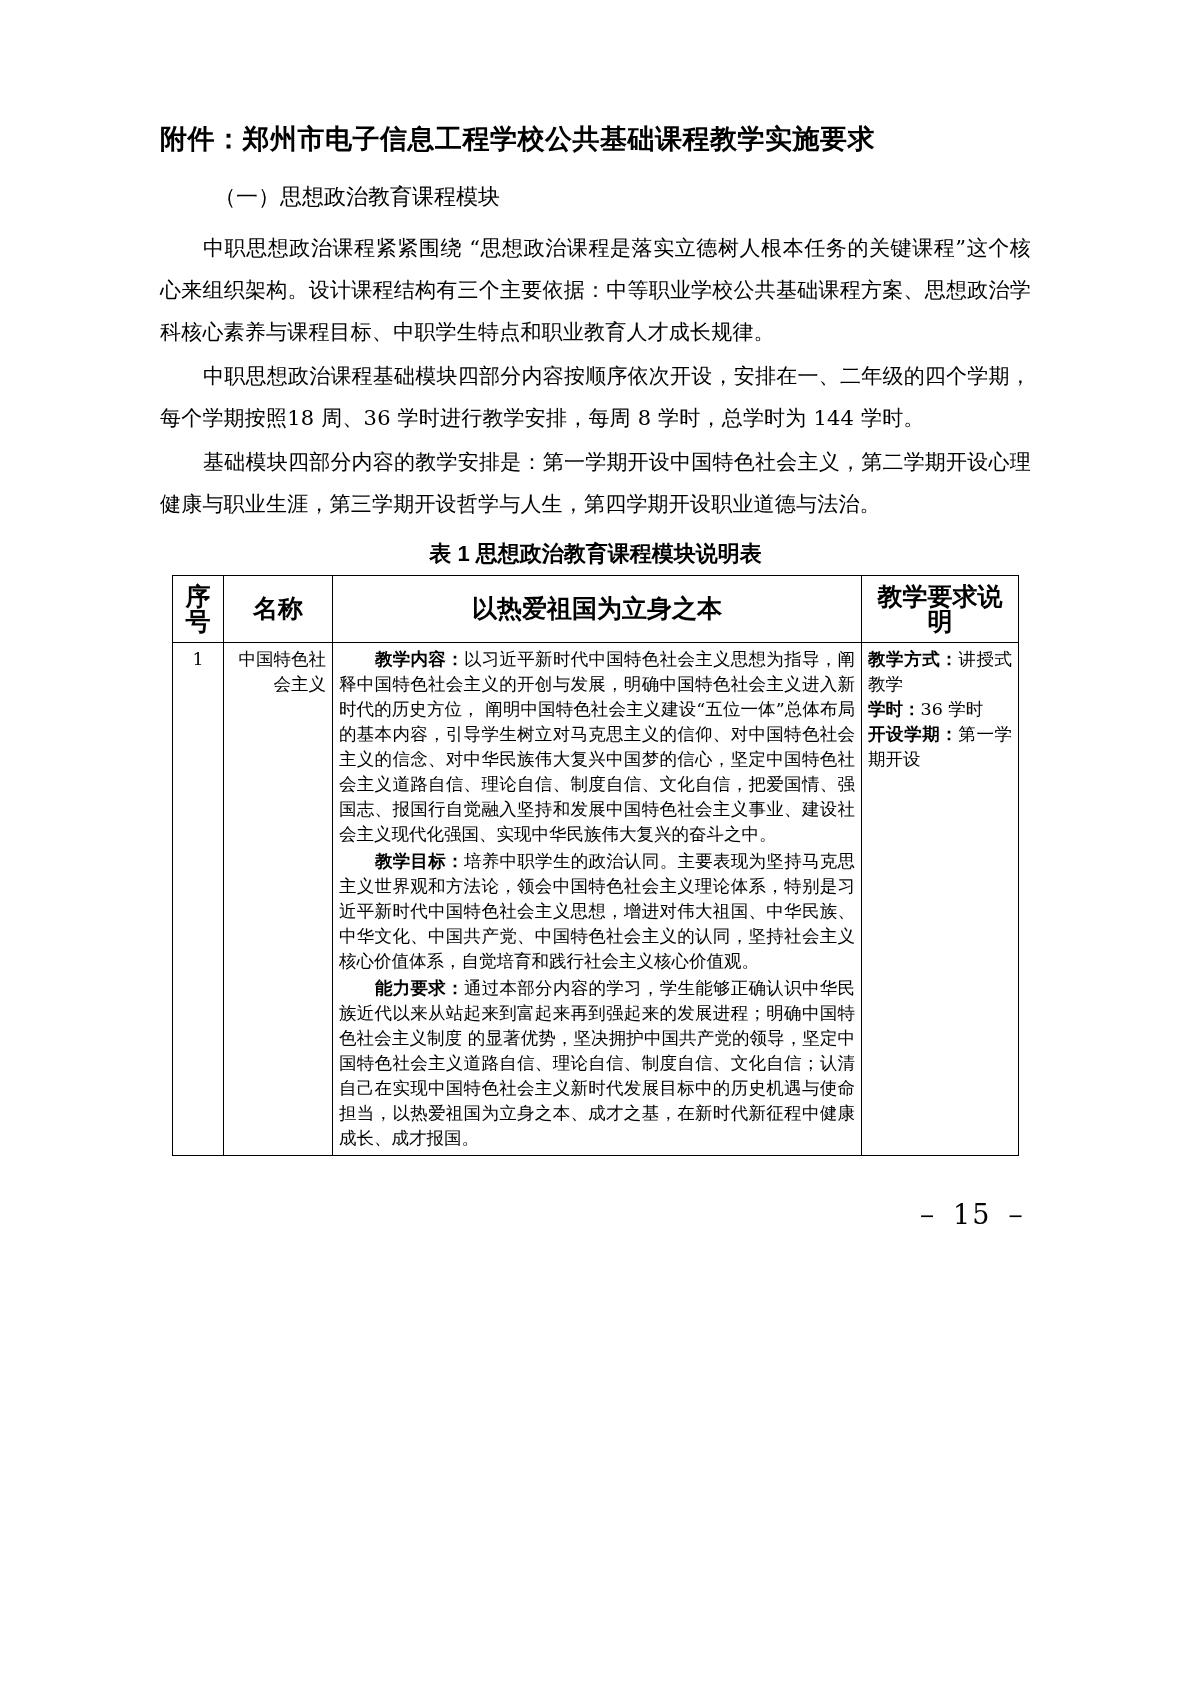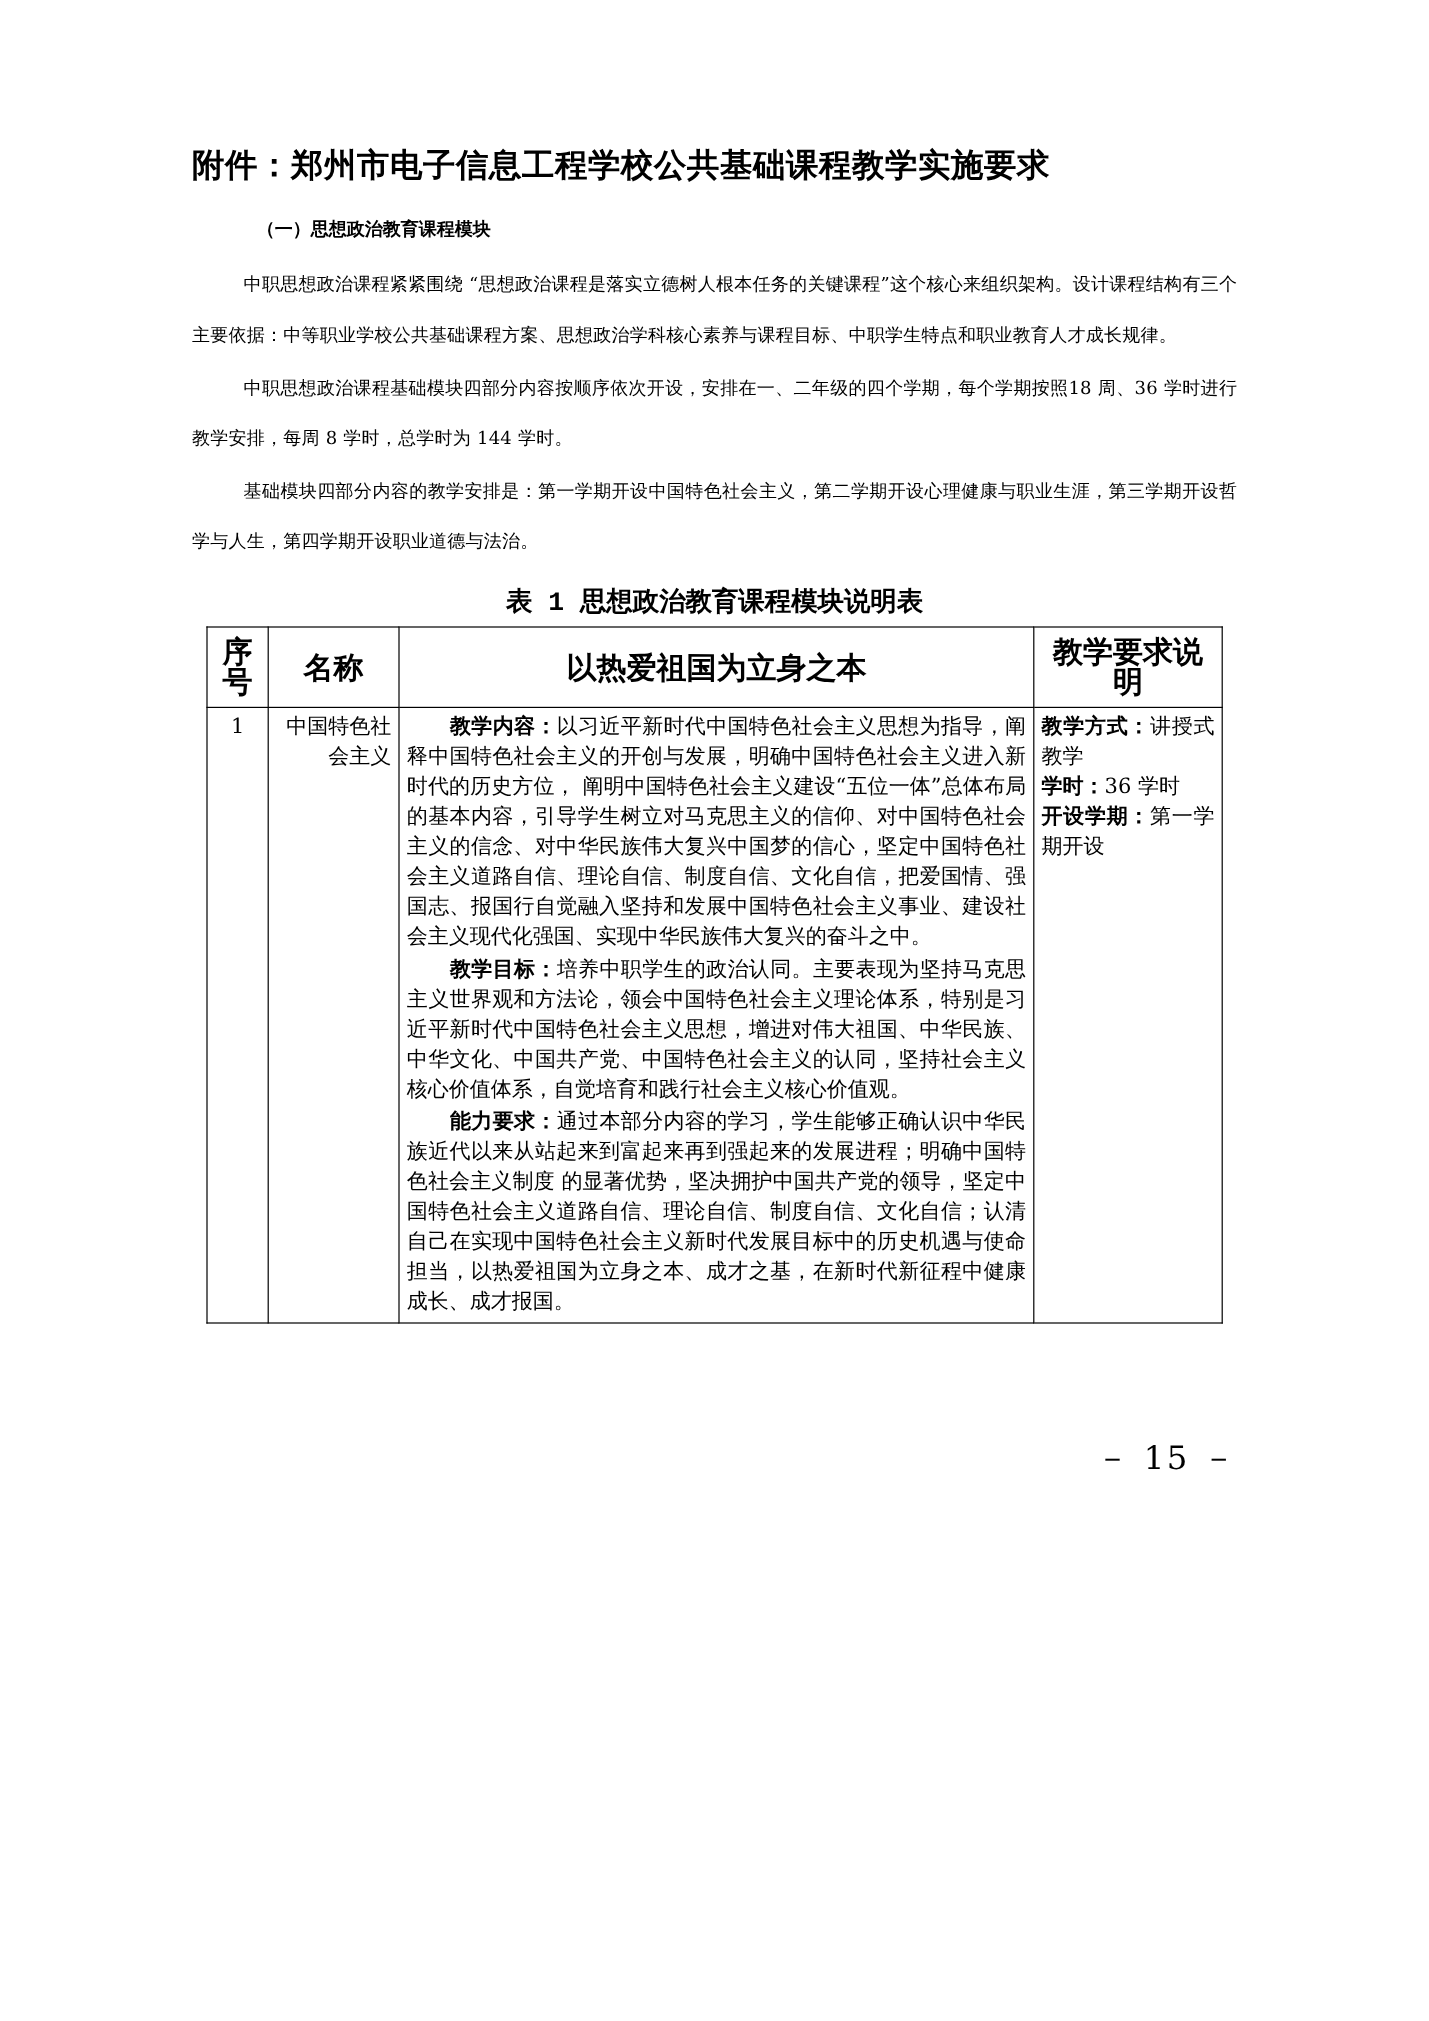--- a/index.html
+++ b/index.html
@@ -24,41 +24,41 @@
   }
   .doc-title {
     font-size: 27px;
     font-weight: bold;
     letter-spacing: 0.5px;
     margin: 0 0 22px 0;
     line-height: 1.4;
     font-family: "DejaVu Sans", "Liberation Sans", sans-serif;
   }
   .section-title {
-    font-size: 15px;
-    font-weight: bold;
+    font-size: 22px;
+    font-weight: normal;
     margin: 0 0 14px 0;
     padding-left: 54px;
     line-height: 1.5;
     font-family: "DejaVu Sans", "Liberation Sans", sans-serif;
   }
   p.body-par {
-    font-size: 15px;
+    font-size: 21px;
     line-height: 42px;
     margin: 0 0 2px 0;
     text-indent: 43px;
     text-align: justify;
     text-justify: inter-ideograph;
     letter-spacing: 0.2px;
   }
   .table-caption {
     text-align: center;
     font-size: 22px;
     font-weight: bold;
-    font-family: Liberation Mono, monospace;
+    font-family: Liberation Sans, sans-serif;
     margin: 14px 0 6px 0;
   }
   table.main {
     border-collapse: collapse;
     width: 830px;
     margin: 0 auto;
     table-layout: fixed;
   }
   table.main td, table.main th {
     border: 1.2px solid #000;

